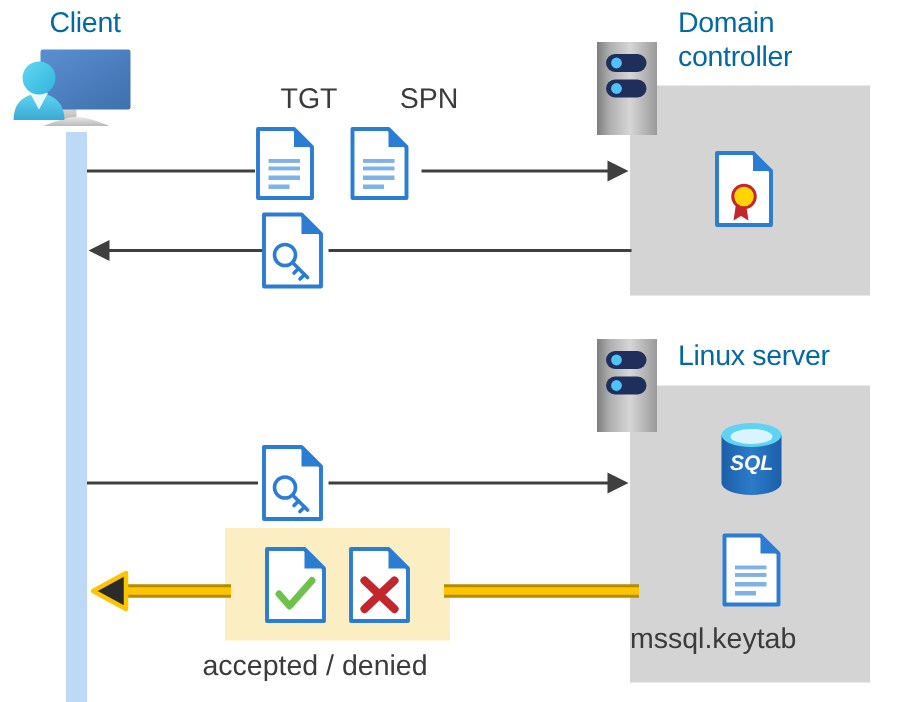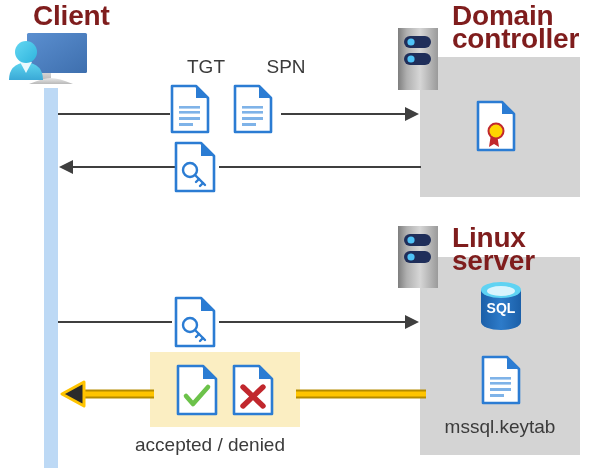--- a/index.html
+++ b/index.html
@@ -9,23 +9,23 @@
     font-family:"Liberation Sans", sans-serif;
     position:relative;
     overflow:hidden;
     color:#231f20;
   }
   .stage{position:absolute;left:0;top:0;width:600px;height:468px;}
   .abs{position:absolute;}
 
   
   .title-bold{
-    font-weight:bold;
-    font-size:28px;
-    color:#7f1d1d;
+    font-weight:normal;
+    font-size:19px;
+    color:#0369a1;
     line-height:23px;
     letter-spacing:-0.2px;
   }
   .label-plain{
     font-size:19px;
     color:#3b3b3b;
     line-height:22px;
   }
   .doc-label{
     font-size:19px;
@@ -205,21 +205,21 @@
       <path d="M27 2 l13 13 h-13 z" fill="#2b7cd3"></path>
       <g stroke="#2b7cd3" stroke-width="2.4" fill="none">
         <circle cx="16" cy="29" r="7"></circle>
         <line x1="21" y1="34" x2="31" y2="44" stroke-linecap="round"></line>
         <line x1="25" y1="38" x2="22" y2="41" stroke-linecap="round"></line>
         <line x1="29" y1="42" x2="26" y2="45" stroke-linecap="round"></line>
       </g>
     </svg>
   </div>
 
-  <div class="abs" style="left:477px;top:280px;width:48px;height:52px;">
+  <div class="abs" style="left:477px;top:280px;width:48px;height:52px;font-style:italic;">
     <svg width="48" height="52" viewBox="0 0 48 52">
       <defs>
         <linearGradient id="sqlBody" x1="0" y1="0" x2="1" y2="0">
           <stop offset="0%" stop-color="#1b5fa8"></stop>
           <stop offset="50%" stop-color="#2d7bc9"></stop>
           <stop offset="100%" stop-color="#1b5fa8"></stop>
         </linearGradient>
       </defs>
       <path d="M4 10 v32 a20 8 0 0 0 40 0 v-32 z" fill="url(#sqlBody)"></path>
       <ellipse cx="24" cy="10" rx="20" ry="8" fill="#5fd3f3"></ellipse>
@@ -232,21 +232,21 @@
     <svg width="40" height="50" viewBox="0 0 40 50">
       <path d="M2 2 h24 l12 12 v34 h-36 z" fill="#ffffff" stroke="#2b7cd3" stroke-width="2.6" stroke-linejoin="round"></path>
       <path d="M26 2 l12 12 h-12 z" fill="#2b7cd3"></path>
       <rect x="9" y="22" width="21" height="2.6" fill="#7fb3e8"></rect>
       <rect x="9" y="27" width="21" height="2.6" fill="#7fb3e8"></rect>
       <rect x="9" y="33" width="21" height="3" fill="#7fb3e8"></rect>
       <rect x="9" y="39" width="14" height="3" fill="#7fb3e8"></rect>
     </svg>
   </div>
 
-  <div class="abs label-plain" style="left:420px;top:416px;width:160px;text-align:center;">mssql.keytab</div>
+  <div class="abs label-plain" style="left:420px;top:416px;width:160px;">mssql.keytab</div>
 
   <div class="abs yellow-panel" style="left:150px;top:352px;width:150px;height:75px;"></div>
 
   <div class="abs" style="left:58px;top:380px;width:96px;height:28px;">
     <svg width="96" height="28" viewBox="0 0 96 28">
       <line x1="22" y1="14" x2="96" y2="14" stroke="#b58b00" stroke-width="9"></line>
       <line x1="22" y1="14" x2="96" y2="14" stroke="#ffc400" stroke-width="5"></line>
       <path d="M26 2 L4 14 L26 26 Z" fill="#2b2b2b" stroke="#ffc400" stroke-width="3" stroke-linejoin="round"></path>
     </svg>
   </div>

